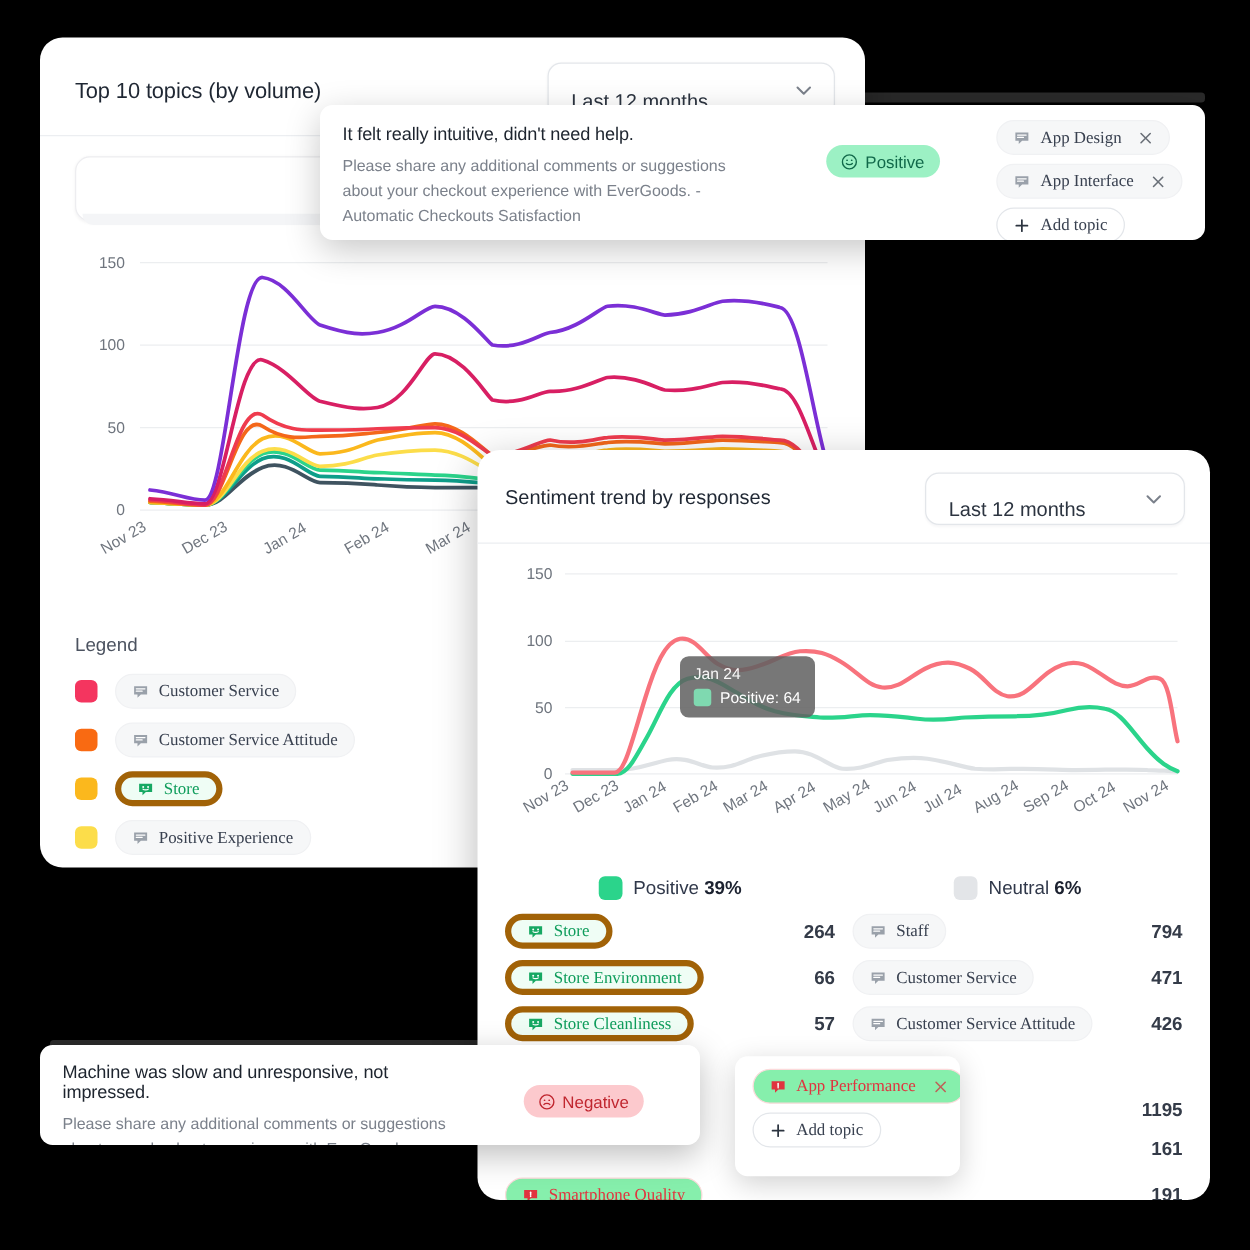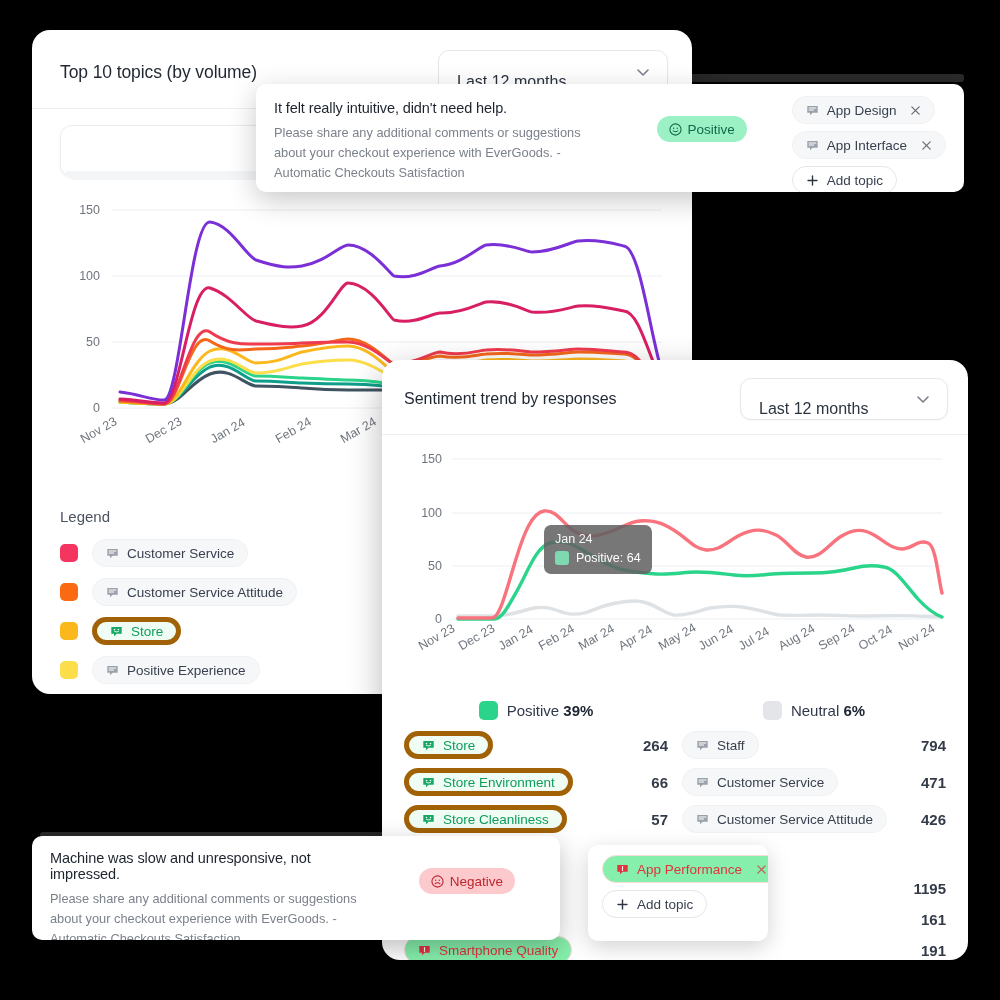--- a/index.html
+++ b/index.html
@@ -59,21 +59,21 @@
 
   .legend-wrap { padding:22px 28px 0 28px; }
   .legend-title { font-size:15px; color:#4c5360; margin-bottom:14px; }
   .legend-row { display:flex; align-items:center; gap:14px; margin-bottom:11px; }
   .swatch { width:18px; height:18px; border-radius:5px; flex:none; }
 
   .chip {
     display:inline-flex; align-items:center; gap:8px;
     height:28px; padding:0 13px; border-radius:14px;
     background:#f4f5f6; border:1px solid #eceef0;
-    font-size:13.5px; color:#394150; white-space:nowrap;
+    font-size:13.5px; color:#394150; white-space:nowrap;font-family:Liberation Serif, serif;
   }
   .chip.green {
     background:#effdf5; border:5px solid #a16207; color:#0f9d5c;
   }
   .chip.red {
     background:#86efac; border:1px solid #fbdadb; color:#e0343f;
   }
   .chip.plain { background:#f6f7f8; border:1px solid #f0f1f3; }
   .chip .ic { width:13px; height:13px; flex:none; }
   .chip .x { margin-left:6px; width:11px; height:11px; opacity:.75; }
@@ -124,21 +124,21 @@
   
   #popover-negative-topics {
     left:588px; top:845px; width:180px; height:96px;
     border-radius:10px; box-shadow:0 6px 22px rgba(0,0,0,.18);
     padding:10px 0 0 14px;
     display:flex; flex-direction:column; gap:7px; align-items:flex-start;
   }
 
   
   #card-comment-negative {
-    left:32px; top:836px; width:528px; height:104px;
+    left:32px; top:836px; width:528px; height:80px;
     border-radius:10px; box-shadow:0 8px 26px rgba(0,0,0,.26);
     display:flex; align-items:flex-start;
   }
   #card-comment-negative .cmt-body { width:360px; padding:14px 10px 12px 18px; }
   #card-comment-negative .cmt-sentiment { width:150px; padding-top:32px; }
 
   
   .edge { position:absolute; background:#141414; border-radius:3px; }
 
   svg { display:block; }
@@ -453,21 +453,21 @@
       <div class="sent-head" style="justify-content:flex-start;padding-left:196px;">
         <span class="sent-dot" style="background:#F8737D;"></span>
         <span class="sent-head-label">Negative <b>55%</b></span>
       </div>
       <div style="display:flex;justify-content:flex-end;margin-top:4px;">
         <span class="sent-count">1195</span>
       </div>
       <div style="display:flex;justify-content:flex-end;margin-top:14px;">
         <span class="sent-count">161</span>
       </div>
-      <div class="sent-item" style="margin-top:8px;">
+      <div class="sent-item" style="margin-top:14px;">
         <div class="chip red">
           <svg class="ic" viewBox="0 0 14 14">
               <path d="M1.4 2.2h11.2v7.1H7.2L4.3 12V9.3H1.4z" fill="#e0343f"></path>
               <path d="M7 4v2.6" stroke="#fff" stroke-width="1.3" stroke-linecap="round"></path>
               <circle cx="7" cy="7.8" r=".7" fill="#fff"></circle>
             </svg>
           <span>Smartphone Quality</span>
         </div>
         <span class="sent-count">191</span>
       </div>

